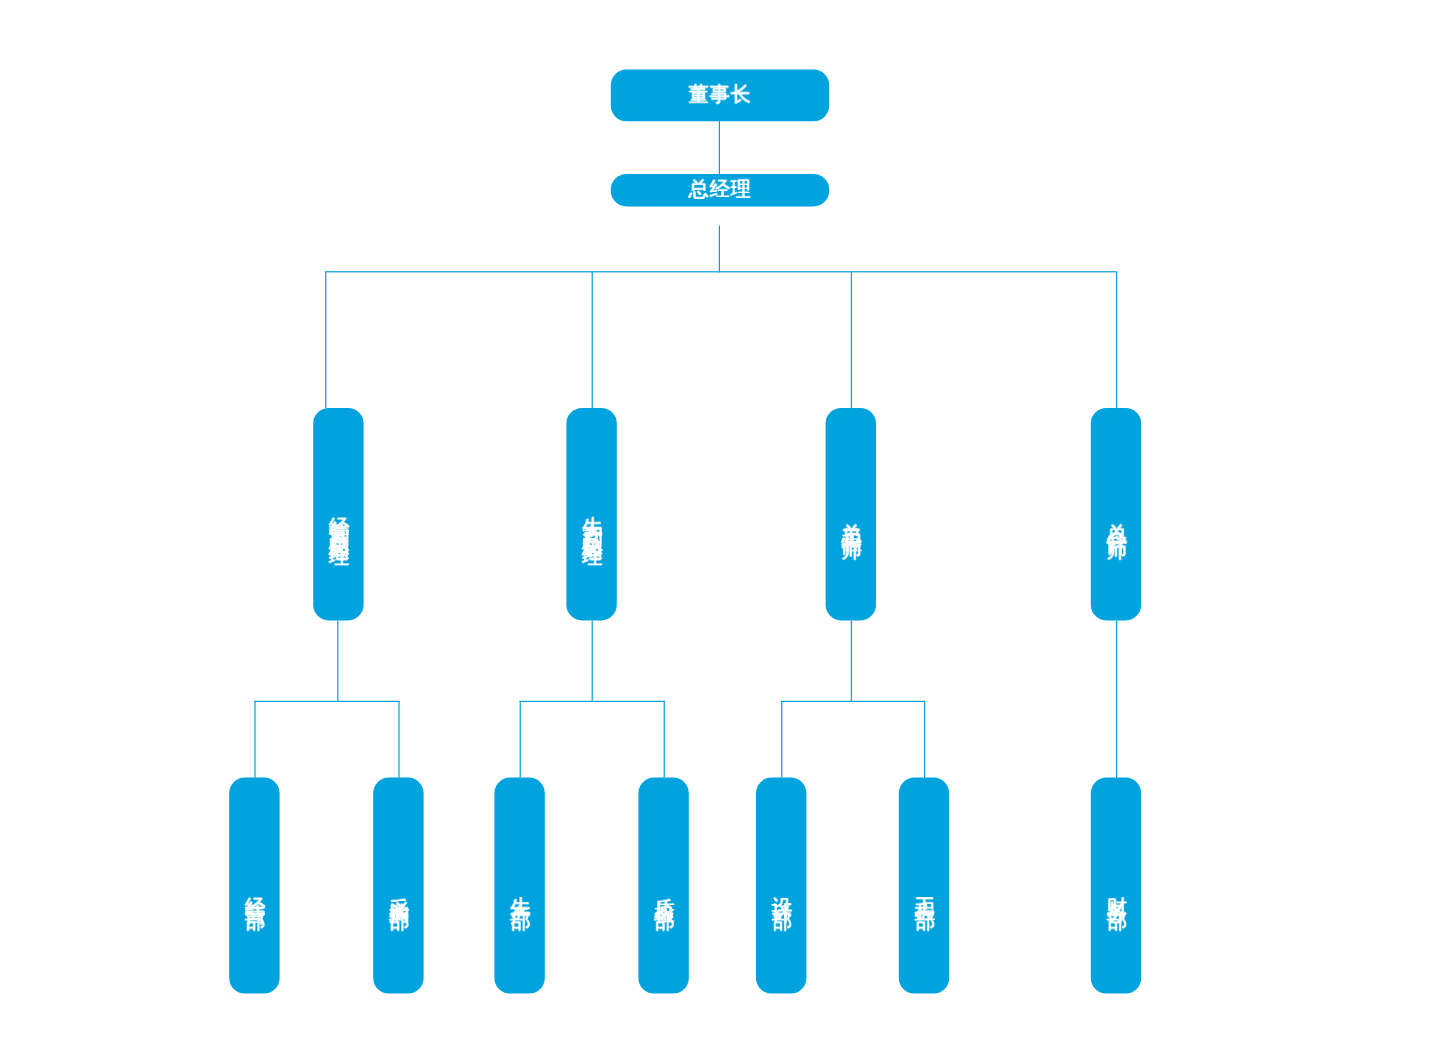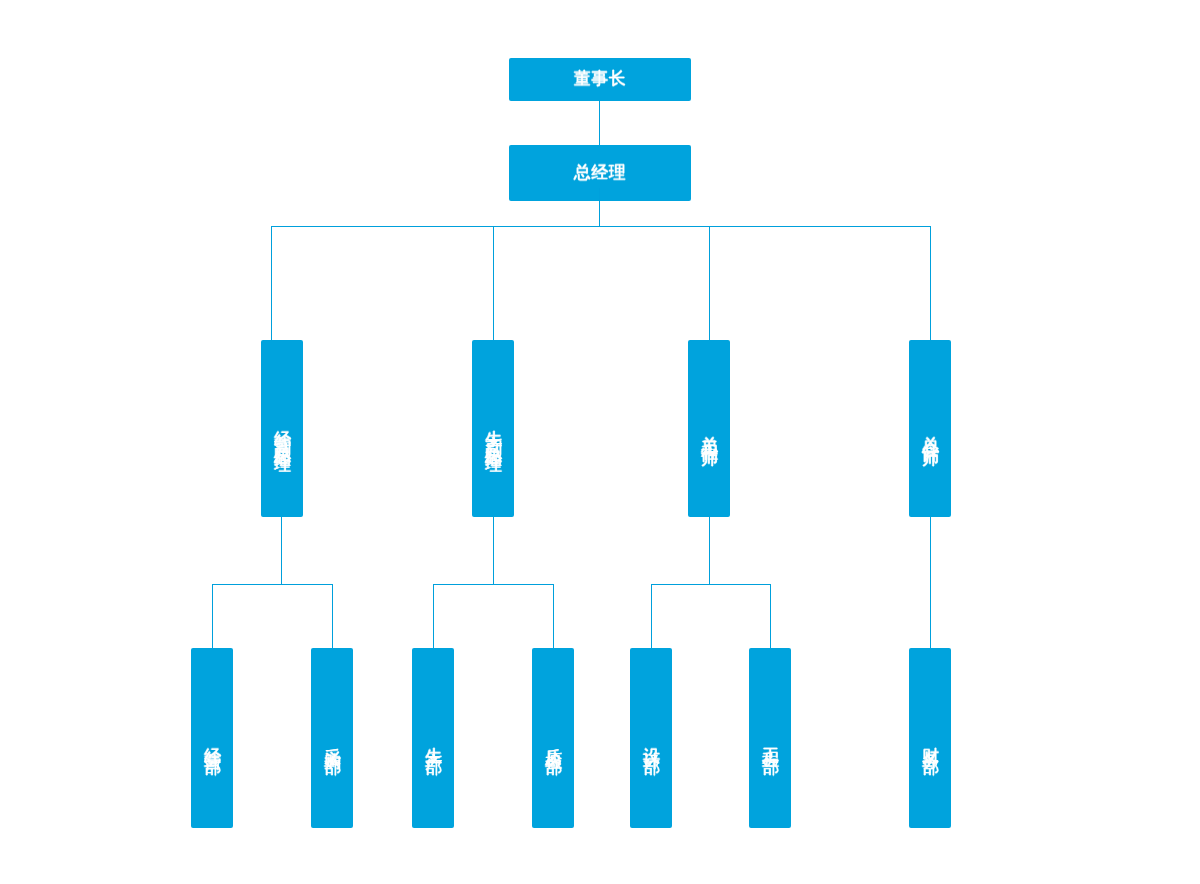--- a/index.html
+++ b/index.html
@@ -22,21 +22,21 @@
     position: absolute;
     background: #00a0dc;
   }
   .conn-v { width: 1.4px; }
   .conn-h { height: 1.4px; }
 
   
   .node {
     position: absolute;
     background: #00a3dd;
-    border-radius: 2px;
+    border-radius: 13px;
     box-sizing: border-box;
     display: flex;
     align-items: center;
     justify-content: center;
     color: #ffffff;
     line-height: 1.32;
     letter-spacing: 0.5px;
     text-shadow:
        0.6px 0  0 rgba(255,255,255,.55),
       -0.6px 0  0 rgba(255,255,255,.55),
@@ -63,21 +63,21 @@
 <body>
 
 <div id="org-chart">
 
   <div class="node horizontal" style="left:509px; top:58px; width:182px; height:43px;">
     <span class="label">董事长</span>
   </div>
 
   <div class="conn conn-v" style="left:599px; top:101px; height:44px;"></div>
 
-  <div class="node horizontal" style="left:509px; top:145px; width:182px; height:56px;">
+  <div class="node horizontal" style="left:509px; top:145px; width:182px; height:27px;">
     <span class="label">总经理</span>
   </div>
 
   <div class="conn conn-v" style="left:599px; top:188px; height:39px;"></div>
 
   <div class="conn conn-h" style="left:271px; top:226px; width:659px;"></div>
 
   <div class="conn conn-v" style="left:271px; top:226px; height:114px;"></div>
   <div class="conn conn-v" style="left:493px; top:226px; height:114px;"></div>
   <div class="conn conn-v" style="left:709px; top:226px; height:114px;"></div>

